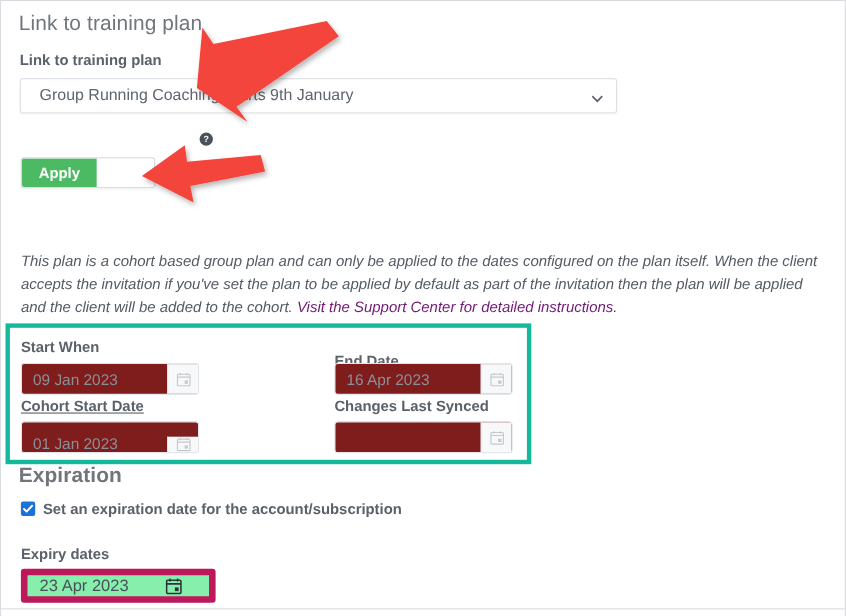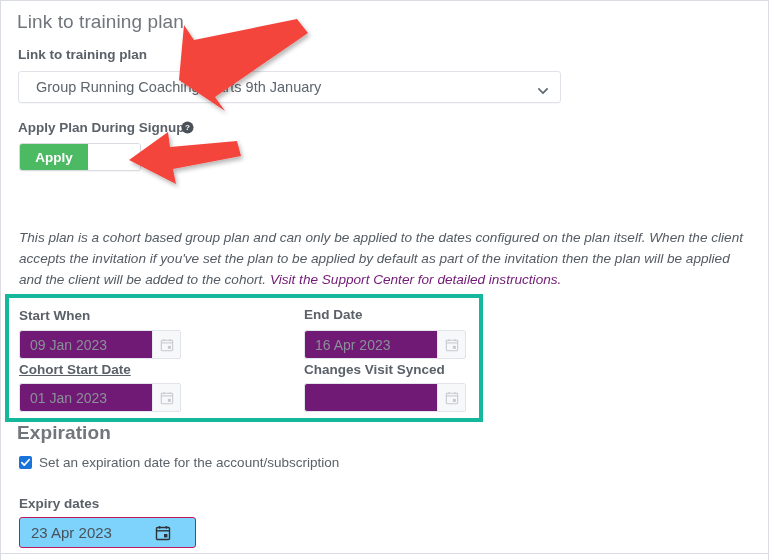--- a/index.html
+++ b/index.html
@@ -131,21 +131,21 @@
     border: 4px solid #14b89a;
     background: transparent;
   }
 
   
   .date-input {
     position: absolute;
     box-sizing: border-box;
     border: 1px solid #e2e5e9;
     border-radius: 3px;
-    background: #701a75;
+    background: #7f1d1d;
     display: flex;
     align-items: stretch;
   }
   .date-input .val {
     flex: 1;
     display: flex;
     align-items: center;
     padding-left: 10px;
     font-size: 14px;
     color: #8a9097;
@@ -154,22 +154,22 @@
   }
   .date-input .cal-btn {
     width: 27px;
     border-left: 1px solid #e8eaed;
     display: flex;
     align-items: center;
     justify-content: center;
     background: #f7f8f9;
   }
   .date-input.plain {
-    background: #7dd3fc;
-    border: 1px solid #be185d;
+    background: #86efac;
+    border: 6px solid #be185d;
   }
   .date-input.plain .val {
     color: #4b5159;
     font-size: 15px;
     padding-left: 11px;
   }
   .date-input.plain .cal-btn {
     border-left: none;
     background: transparent;
     width: 40px;
@@ -187,21 +187,21 @@
     height: 13px;
     background: #1a73d9;
     border-radius: 2px;
     position: relative;
     flex: 0 0 auto;
   }
   .cb svg { position: absolute; left: 1px; top: 1px; }
   .cb-label {
     margin-left: 7px;
     font-size: 13.5px;
-    font-weight: normal;
+    font-weight: bold;
     color: #5a6169;
     white-space: nowrap;
   }
 
   
   .arrow-layer {
     position: absolute;
     left: 0; top: 0;
     width: 769px; height: 560px;
     pointer-events: none;
@@ -218,21 +218,20 @@
 
   <div class="select-box" style="left:17px; top:70px; width:543px; height:32px;">
     <span class="select-text">Group Running Coaching Starts 9th January</span>
     <span class="select-chevron">
       <svg width="10" height="10" viewBox="0 0 10 10">
         <path d="M1 3 L5 7 L9 3" stroke="#5d656e" stroke-width="1.6" fill="none" stroke-linecap="square"></path>
       </svg>
     </span>
   </div>
 
-  <div class="field-label" style="left:17px; top:119px;">Apply Plan During Signup</div>
   <span class="help-icon" style="left:180px; top:119px;">
     <svg width="13" height="13" viewBox="0 0 16 16">
       <circle cx="8" cy="8" r="7.4" fill="#4b5159"></circle>
       <text x="8" y="11.6" font-size="10" font-family="Liberation Sans, sans-serif" font-weight="bold" fill="#ffffff" text-anchor="middle">?</text>
     </svg>
   </span>
 
   <div class="toggle-wrap" style="left:18px; top:142px; width:122px; height:28px;">
     <div class="toggle-on">Apply</div>
     <div class="toggle-off"></div>
@@ -252,49 +251,49 @@
       <svg width="14" height="14" viewBox="0 0 16 16">
         <rect x="1.5" y="2.5" width="13" height="12" rx="1" fill="none" stroke="#c4c9cf" stroke-width="1.2"></rect>
         <line x1="1.5" y1="5.6" x2="14.5" y2="5.6" stroke="#c4c9cf" stroke-width="1.2"></line>
         <line x1="4.6" y1="1.2" x2="4.6" y2="3.6" stroke="#c4c9cf" stroke-width="1.2"></line>
         <line x1="11.4" y1="1.2" x2="11.4" y2="3.6" stroke="#c4c9cf" stroke-width="1.2"></line>
         <rect x="9" y="9" width="3.4" height="3.4" fill="#c4c9cf"></rect>
       </svg>
     </div>
   </div>
 
-  <div class="field-label" style="left:303px; top:306px;">End Date</div>
+  <div class="field-label" style="left:303px; top:320px;">End Date</div>
   <div class="date-input" style="left:303px; top:329px; width:162px; height:29px;gap:20px;">
     <div class="val">16 Apr 2023</div>
     <div class="cal-btn">
       <svg width="14" height="14" viewBox="0 0 16 16">
         <rect x="1.5" y="2.5" width="13" height="12" rx="1" fill="none" stroke="#c4c9cf" stroke-width="1.2"></rect>
         <line x1="1.5" y1="5.6" x2="14.5" y2="5.6" stroke="#c4c9cf" stroke-width="1.2"></line>
         <line x1="4.6" y1="1.2" x2="4.6" y2="3.6" stroke="#c4c9cf" stroke-width="1.2"></line>
         <line x1="11.4" y1="1.2" x2="11.4" y2="3.6" stroke="#c4c9cf" stroke-width="1.2"></line>
         <rect x="9" y="9" width="3.4" height="3.4" fill="#c4c9cf"></rect>
       </svg>
     </div>
   </div>
 
   <div class="field-label" style="left:18px; top:361px;text-decoration:underline;">Cohort Start Date</div>
-  <div class="date-input" style="left:18px; top:382px; width:162px; height:29px;">
+  <div class="date-input" style="left:18px; top:382px; width:162px; height:29px;align-items:flex-end;">
     <div class="val">01 Jan 2023</div>
     <div class="cal-btn">
       <svg width="14" height="14" viewBox="0 0 16 16">
         <rect x="1.5" y="2.5" width="13" height="12" rx="1" fill="none" stroke="#c4c9cf" stroke-width="1.2"></rect>
         <line x1="1.5" y1="5.6" x2="14.5" y2="5.6" stroke="#c4c9cf" stroke-width="1.2"></line>
         <line x1="4.6" y1="1.2" x2="4.6" y2="3.6" stroke="#c4c9cf" stroke-width="1.2"></line>
         <line x1="11.4" y1="1.2" x2="11.4" y2="3.6" stroke="#c4c9cf" stroke-width="1.2"></line>
         <rect x="9" y="9" width="3.4" height="3.4" fill="#c4c9cf"></rect>
       </svg>
     </div>
   </div>
 
-  <div class="field-label" style="left:303px; top:361px;">Changes Visit Synced</div>
+  <div class="field-label" style="left:303px; top:361px;">Changes Last Synced</div>
   <div class="date-input" style="left:303px; top:382px; width:162px; height:29px;">
     <div class="val"></div>
     <div class="cal-btn">
       <svg width="14" height="14" viewBox="0 0 16 16">
         <rect x="1.5" y="2.5" width="13" height="12" rx="1" fill="none" stroke="#c4c9cf" stroke-width="1.2"></rect>
         <line x1="1.5" y1="5.6" x2="14.5" y2="5.6" stroke="#c4c9cf" stroke-width="1.2"></line>
         <line x1="4.6" y1="1.2" x2="4.6" y2="3.6" stroke="#c4c9cf" stroke-width="1.2"></line>
         <line x1="11.4" y1="1.2" x2="11.4" y2="3.6" stroke="#c4c9cf" stroke-width="1.2"></line>
         <rect x="9" y="9" width="3.4" height="3.4" fill="#c4c9cf"></rect>
       </svg>

